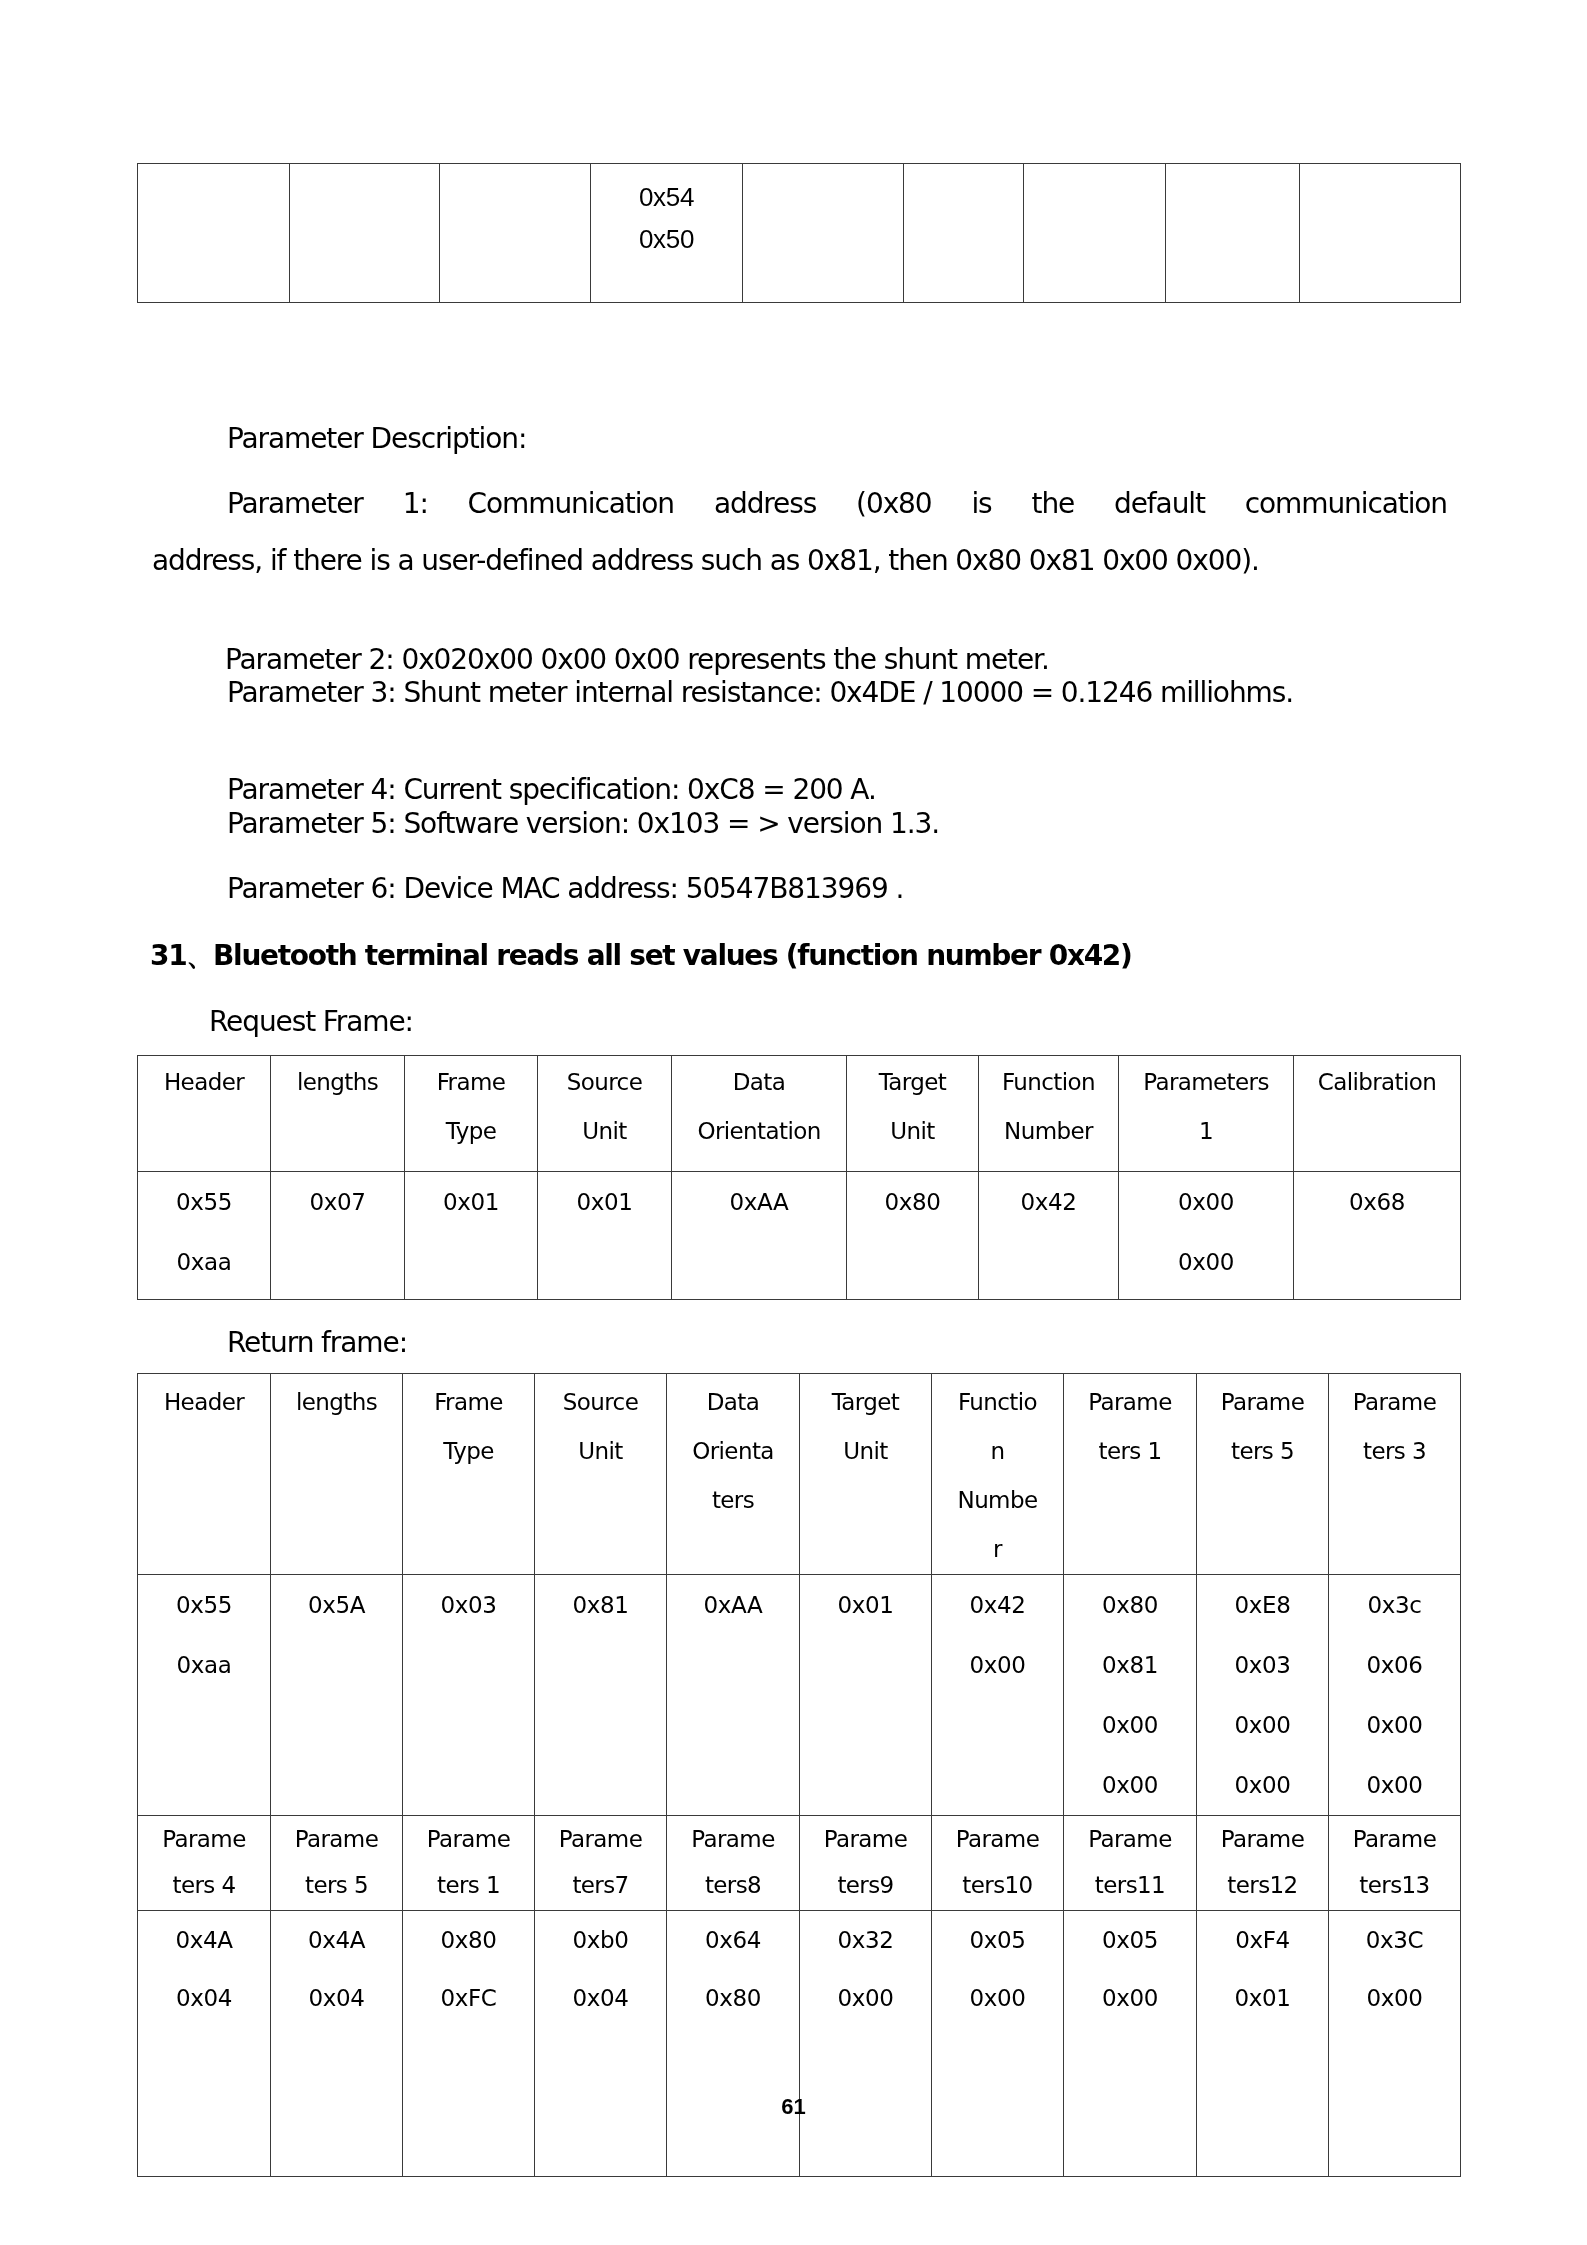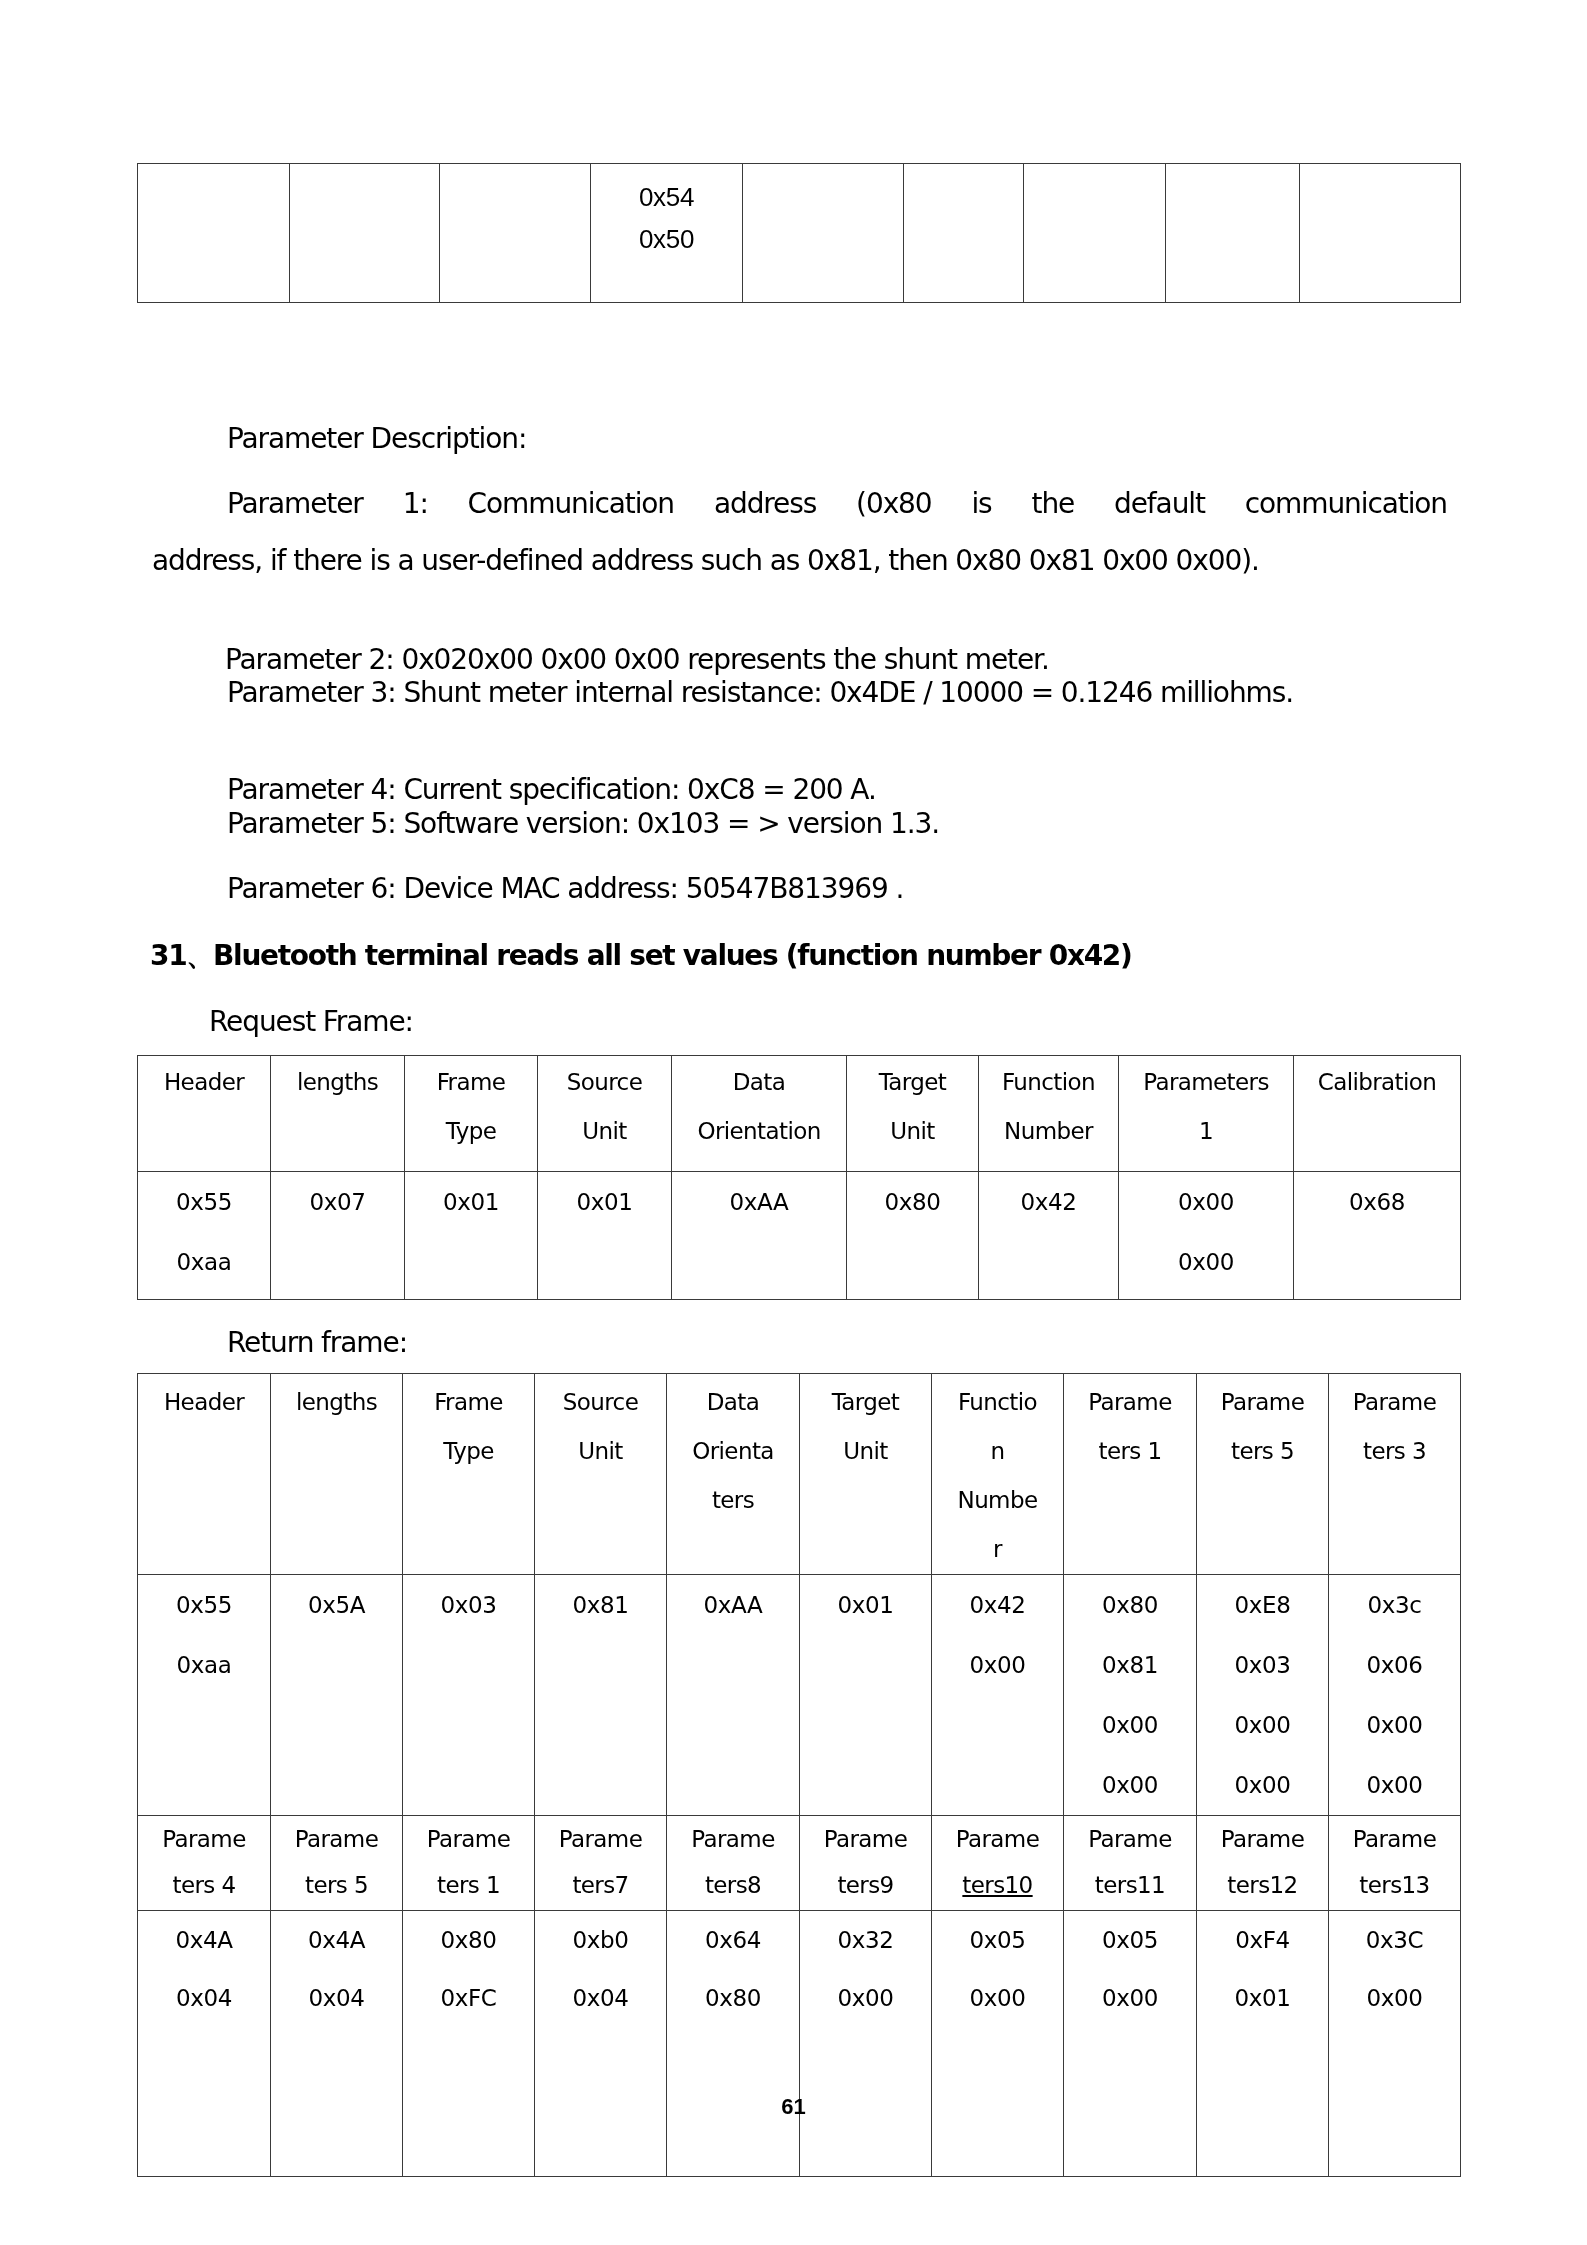--- a/index.html
+++ b/index.html
@@ -370,21 +370,21 @@
         </td>
         <td>
           <div class="cell-lines">
             <span class="hd" style="line-height: 46px;">Parame</span>
             <span class="hd" style="line-height: 46px;">ters9</span>
           </div>
         </td>
         <td>
           <div class="cell-lines">
             <span class="hd" style="line-height: 46px;">Parame</span>
-            <span class="hd" style="line-height: 46px; text-decoration: underline;">ters10</span>
+            <span class="hd" style="line-height: 46px;">ters10</span>
           </div>
         </td>
         <td>
           <div class="cell-lines">
             <span class="hd" style="line-height: 46px;">Parame</span>
             <span class="hd" style="line-height: 46px;">ters11</span>
           </div>
         </td>
         <td>
           <div class="cell-lines">

